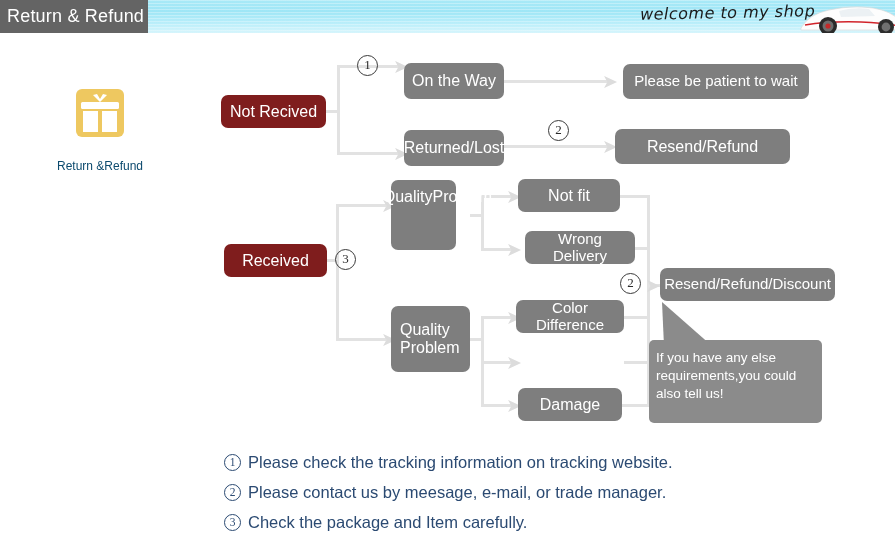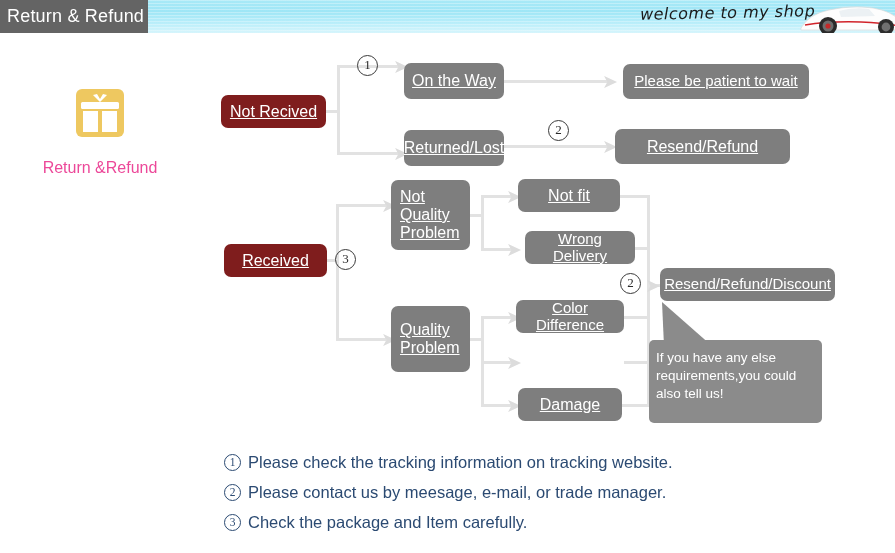--- a/index.html
+++ b/index.html
@@ -69,41 +69,40 @@
     left: 25px; top: 85px;
     width: 150px;
     text-align: center;
   }
   .gift-icon {
     width: 60px; height: 56px;
     margin: 0 auto;
   }
   .gift-label {
     margin-top: 14px;
-    font-size: 16px;
-    color: #ec4899;
+    font-size: 12px;
+    color: #0c4a6e;
     white-space: nowrap;
   }
 
   
   .box {
     position: absolute;
     box-sizing: border-box;
     background: #7e7e7e;
     color: #ffffff;
     border-radius: 7px;
     font-size: 16px;
     display: flex;
     align-items: center;
     justify-content: center;
     text-align: center;
     line-height: 1.12;
     padding: 8px 6px;
     z-index: 4;
-    text-decoration: underline;
   }
   .box.light { background: #7f1d1d; }
 
   
   .hline, .vline {
     position: absolute;
     background: #e2e2e2;
     z-index: 1;
   }
   .hline { height: 3px; }
@@ -241,21 +240,21 @@
 
   <div class="hline" style="left:327px; top:259px; width:12px;"></div>
   <div class="vline" style="left:336px; top:204px; height:136px;"></div>
   <div class="hline" style="left:336px; top:204px; width:50px;"></div>
   <div class="hline" style="left:336px; top:338px; width:50px;"></div>
   <div class="arrow" style="left:381px; top:196px;">➤</div>
   <div class="arrow" style="left:381px; top:330px;">➤</div>
 
   <div class="cnum" style="left:335px; top:249px;">3</div>
 
-  <div class="box" style="left:391px; top:180px; width:79px; height:70px; flex-direction:column; align-items:flex-start; padding-left:9px;">
+  <div class="box" style="left:391px; top:180px; width:65px; height:70px; flex-direction:row; align-items:flex-start; padding-left:9px;">
     <span>Not</span>
     <span>Quality</span>
     <span>Problem</span>
   </div>
 
   <div class="box" style="left:391px; top:306px; width:79px; height:66px; flex-direction:column; align-items:flex-start; padding-left:9px;">
     <span>Quality</span>
     <span>Problem</span>
   </div>
 

